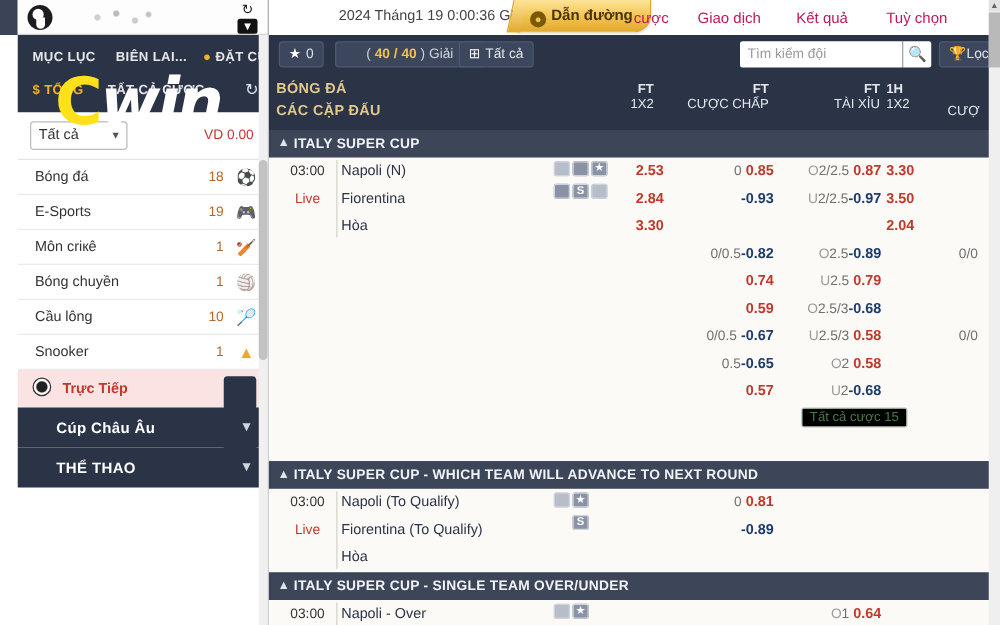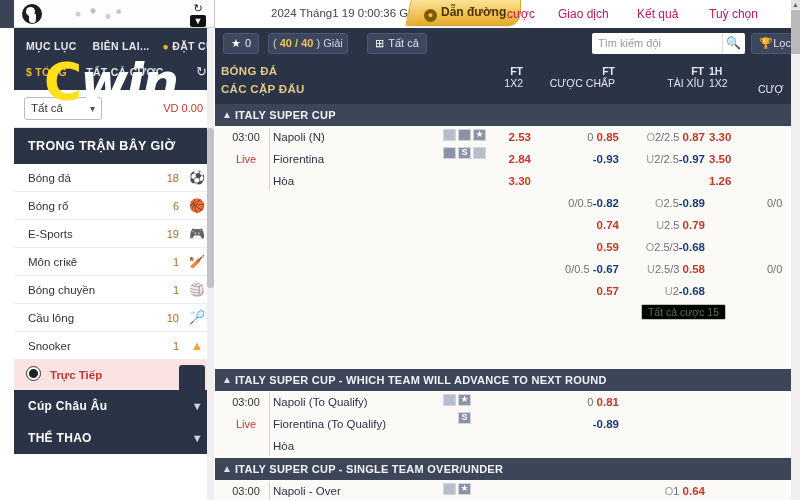--- a/index.html
+++ b/index.html
@@ -75,21 +75,21 @@
   .sb-item .ic { position:absolute; right:8px; top:6px; width:16px; height:16px; font-size:13px;
     line-height:16px; text-align:center; color:#f0a431; }
   .sb-item.live-item { background:#fbe3e3; padding-left:36px; }
   .sb-item.live-item .lbl { color:#c0392b; font-weight:bold; font-size:11.5px; }
   .sb-item.live-item .ball { position:absolute; left:12px; top:6px; width:15px; height:15px;
     border-radius:50%; background:#fff; border:1px solid #333;
     background-image:radial-gradient(circle at 50% 50%, #222 0 4px, transparent 5px); }
   .sb-item.live-item .badge { position:absolute; right:8px; top:5px; background:#2b3347; color:#fff;
     font-size:10.5px; font-weight:bold; border-radius:3px; padding:16px 7px; }
   .sb-section { height:32px; background:#2b3347; color:#fff; font-weight:bold; font-size:12px;
-    line-height:32px; padding-left:14px; position:relative; letter-spacing:.3px; }
+    line-height:32px; padding-left:31px; position:relative; letter-spacing:.3px; }
   .sb-section .ca { position:absolute; right:10px; top:0; font-size:11px; color:#cfd4de; }
 
   
   .sb-scroll { position:absolute; right:0; top:28px; width:7px; height:472px; background:#f0f0f0; }
   .sb-scroll i { position:absolute; left:0; top:100px; width:7px; height:160px; background:#c2c2c2; border-radius:4px; display:block; }
 
   
   .main { position:absolute; left:215px; top:0; width:585px; height:500px; background:#2b3347; overflow:hidden; }
 
   
@@ -111,21 +111,21 @@
     background:#7a5a08; color:#f2c34d; font-size:9px; line-height:13px; text-align:center;
     vertical-align:-2px; margin-right:4px; }
   .nav-item { position:absolute; top:7px; font-size:12px; color:#be185d; }
 
   
   .toolbar { height:32px; background:#2b3347; position:relative; border-bottom:1px solid #3a4considerations; }
   .tb-btn { position:absolute; top:5px; height:21px; background:#3c465c; border:1px solid #4d5872;
     border-radius:3px; color:#dfe3ea; font-size:11px; line-height:19px; padding:0 7px; }
   .tb-btn .star { color:#fff; margin-right:4px; }
   .tb-pill { position:absolute; top:5px; height:21px; background:#3c465c; border:1px solid #4d5872;
-    border-radius:3px; font-size:11px; line-height:19px; padding:0 4px; color:#cfd4de; }
+    border-radius:3px; font-size:11px; line-height:19px; padding:0 24px; color:#cfd4de; }
   .tb-pill b { color:#f0c254; }
   .tb-search { position:absolute; right:78px; top:5px; width:130px; height:21px; background:#fff;
     border:none; border-radius:2px 0 0 2px; font-size:11px; color:#333; padding:0 6px; line-height:21px; }
   .tb-search-btn { position:absolute; right:55px; top:5px; width:23px; height:21px; background:#fff;
     border-left:1px solid #ddd; border-radius:0 2px 2px 0; text-align:center; line-height:21px;
     font-size:12px; color:#555; }
   .tb-filter { position:absolute; right:0px; top:5px; height:21px; background:#3c465c;
     border:1px solid #4d5872; border-radius:3px; color:#dfe3ea; font-size:11px;
     line-height:19px; padding:0 8px; }
 
@@ -217,31 +217,25 @@
     </div>
 
     <div class="sb-filter-row">
       <div class="sb-select">
         <span>Tất cả</span>
         <span class="chev">▾</span>
       </div>
       <div class="sb-balance">VD 0.00</div>
     </div>
 
-    <div class="sb-head">TRONG TRẬN BÂY GIỜ</div>
 
     <div class="sb-item">
       <span class="lbl">Bóng đá</span>
       <span class="cnt">18</span>
       <span class="ic">⚽</span>
-    </div>
-    <div class="sb-item">
-      <span class="lbl">Bóng rổ</span>
-      <span class="cnt">6</span>
-      <span class="ic">🏀</span>
     </div>
     <div class="sb-item">
       <span class="lbl">E-Sports</span>
       <span class="cnt">19</span>
       <span class="ic">🎮</span>
     </div>
     <div class="sb-item">
       <span class="lbl">Môn criкê</span>
       <span class="cnt">1</span>
       <span class="ic">🏏</span>
@@ -367,40 +361,44 @@
         <div class="m-team">Fiorentina</div>
         <div class="od" style="left:276px;width:40px"><span class="up">2.84</span></div>
         <div class="od" style="left:334px;width:70px"><span class="dn">-0.93</span></div>
         <div class="od" style="left:420px;width:70px"><span class="ou">U</span><span class="hd">2/2.5</span><span class="dn">-0.97</span></div>
         <div class="od" style="left:494px;width:36px;text-align:left"><span class="up">3.50</span></div>
       </div>
 
       <div class="mrow">
         <div class="m-team">Hòa</div>
         <div class="od" style="left:276px;width:40px"><span class="up">3.30</span></div>
-        <div class="od" style="left:494px;width:36px;text-align:left"><span class="up">1.26</span></div>
+        <div class="od" style="left:494px;width:36px;text-align:left"><span class="up">2.04</span></div>
       </div>
 
       <div class="mrow">
         <div class="od" style="left:334px;width:70px"><span class="hd">0/0.5</span><span class="dn">-0.82</span></div>
         <div class="od" style="left:420px;width:70px"><span class="ou">O</span><span class="hd">2.5</span><span class="dn">-0.89</span></div>
         <div class="od" style="left:552px;width:34px;text-align:left"><span class="hd">0/0</span></div>
       </div>
       <div class="mrow">
         <div class="od" style="left:334px;width:70px"><span class="up">0.74</span></div>
         <div class="od" style="left:420px;width:70px"><span class="ou">U</span><span class="hd">2.5</span> <span class="up">0.79</span></div>
       </div>
       <div class="mrow">
         <div class="od" style="left:334px;width:70px"><span class="up">0.59</span></div>
         <div class="od" style="left:420px;width:70px"><span class="ou">O</span><span class="hd">2.5/3</span><span class="dn">-0.68</span></div>
       </div>
       <div class="mrow">
         <div class="od" style="left:334px;width:70px"><span class="hd">0/0.5</span> <span class="dn">-0.67</span></div>
         <div class="od" style="left:420px;width:70px"><span class="ou">U</span><span class="hd">2.5/3</span> <span class="up">0.58</span></div>
         <div class="od" style="left:552px;width:34px;text-align:left"><span class="hd">0/0</span></div>
+      </div>
+      <div class="mrow">
+        <div class="od" style="left:334px;width:70px"><span class="hd">0.5</span><span class="dn">-0.65</span></div>
+        <div class="od" style="left:420px;width:70px"><span class="ou">O</span><span class="hd">2</span> <span class="up">0.58</span></div>
       </div>
       <div class="mrow">
         <div class="od" style="left:334px;width:70px"><span class="up">0.57</span></div>
         <div class="od" style="left:420px;width:70px"><span class="ou">U</span><span class="hd">2</span><span class="dn">-0.68</span></div>
       </div>
       <div class="mrow" style="height:24px">
         <div class="allbets" style="right:74px;top:2px">Tất cả cược 15</div>
       </div>
     </div>
 

